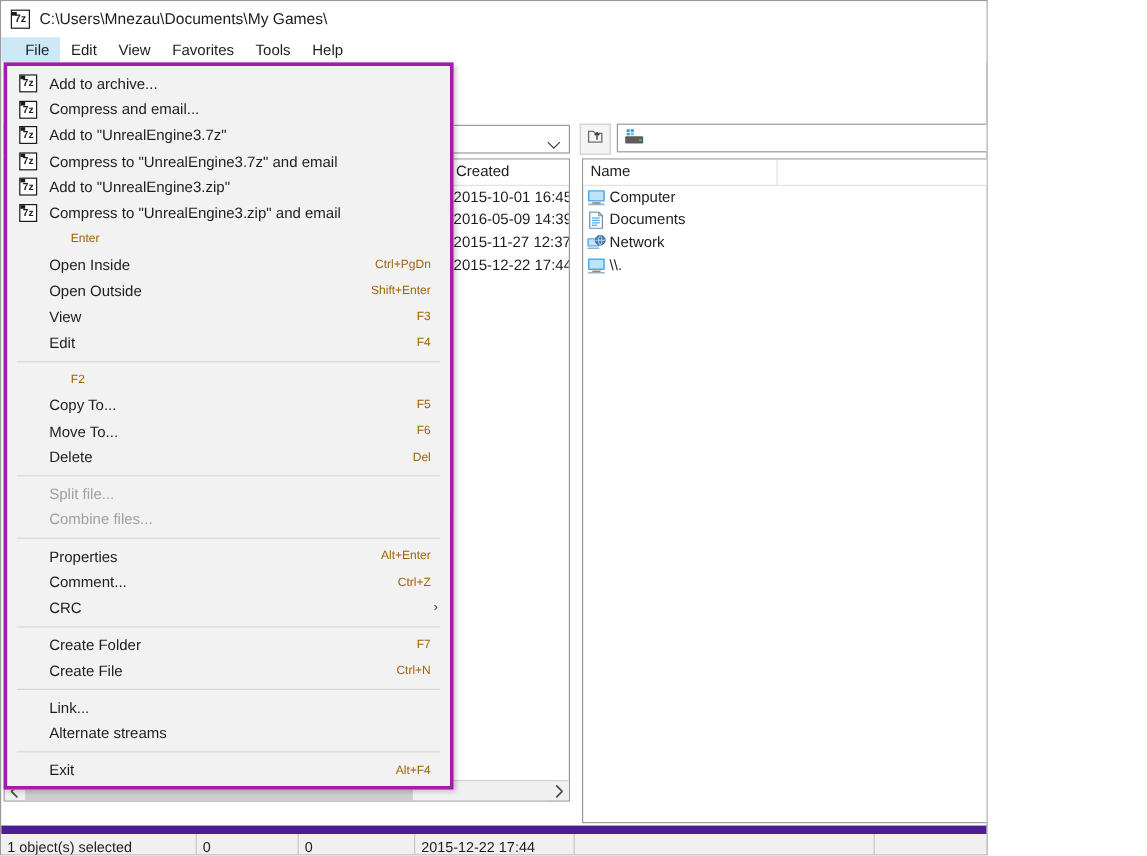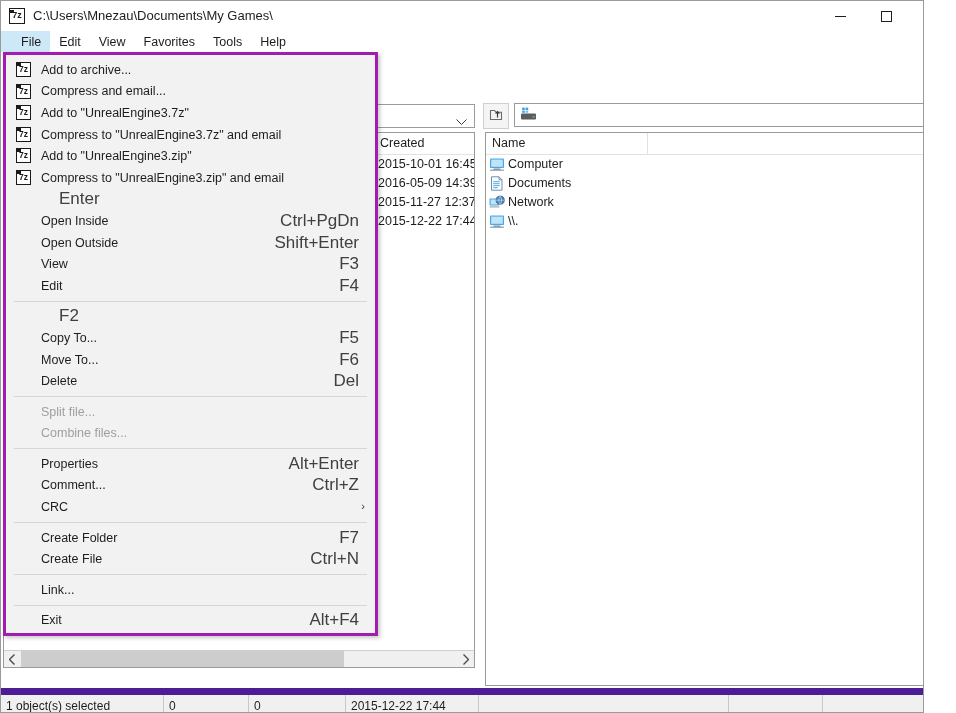--- a/index.html
+++ b/index.html
@@ -5,21 +5,21 @@
   html, body {
     margin: 0; padding: 0;
     width: 956px; height: 713px;
     overflow: hidden;
     background: #ffffff;
     font-family: "Liberation Sans", sans-serif;
     -webkit-font-smoothing: antialiased;
   }
   #app {
     position: relative;
-    width: 924px; height: 713px;
+    width: 823px; height: 713px;
     box-sizing: border-box;
     border: 1px solid #9a9a9a;
     background: #ffffff;
     overflow: hidden;
   }
 
   
   #titlebar {
     position: absolute; left: 0; top: 0; width: 954px; height: 30px;
     background: #ffffff;
@@ -182,21 +182,21 @@
   .mi {
     position: relative;
     height: 21.6px;
     display: flex; align-items: center;
     font-size: 12.5px; color: #1d1d1d;
     padding-left: 35px; padding-right: 16px;
     white-space: nowrap;
   }
   .mi.disabled { color: #a0a0a0; }
   .mi .mlabel { flex: 1; }
-  .mi .macc { color: #404040; font-size: 17px; padding-left: 18px; }
+  .mi .macc { color: #a16207; font-size: 10px; padding-left: 18px; }
   .mi.disabled .macc { color: #a0a0a0; }
   .mi .submark { position: absolute; right: 10px; top: 0; line-height: 21.6px; font-size: 11px; color: #333; }
   .sep { height: 1px; background: #d6d6d6; margin: 4px 8px 4px 8px; }
 
   .mi-7z {
     position: absolute; left: 10px; top: 3px;
     width: 15px; height: 15px;
     box-sizing: border-box;
     border: 1px solid #1a1a1a;
     background: #ffffff;
@@ -495,20 +495,24 @@
       <span class="mlabel">Create File</span>
       <span class="macc">Ctrl+N</span>
     </div>
 
     <div class="sep"></div>
 
     <div class="mi">
       <span class="mlabel">Link...</span>
       <span class="macc"></span>
     </div>
+    <div class="mi">
+      <span class="mlabel">Alternate streams</span>
+      <span class="macc"></span>
+    </div>
 
     <div class="sep"></div>
 
     <div class="mi">
       <span class="mlabel">Exit</span>
       <span class="macc">Alt+F4</span>
     </div>
   </div>
 
   <div id="statusbar">

